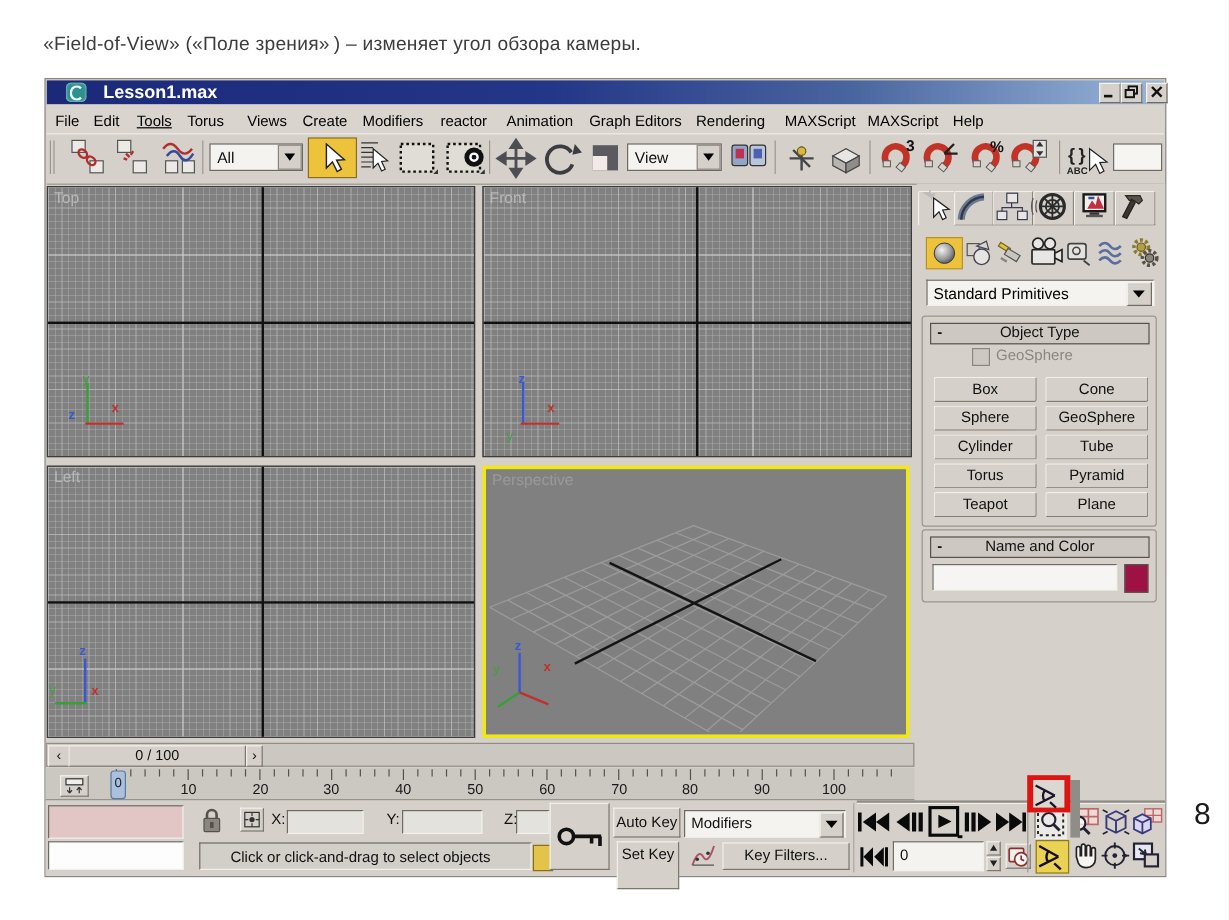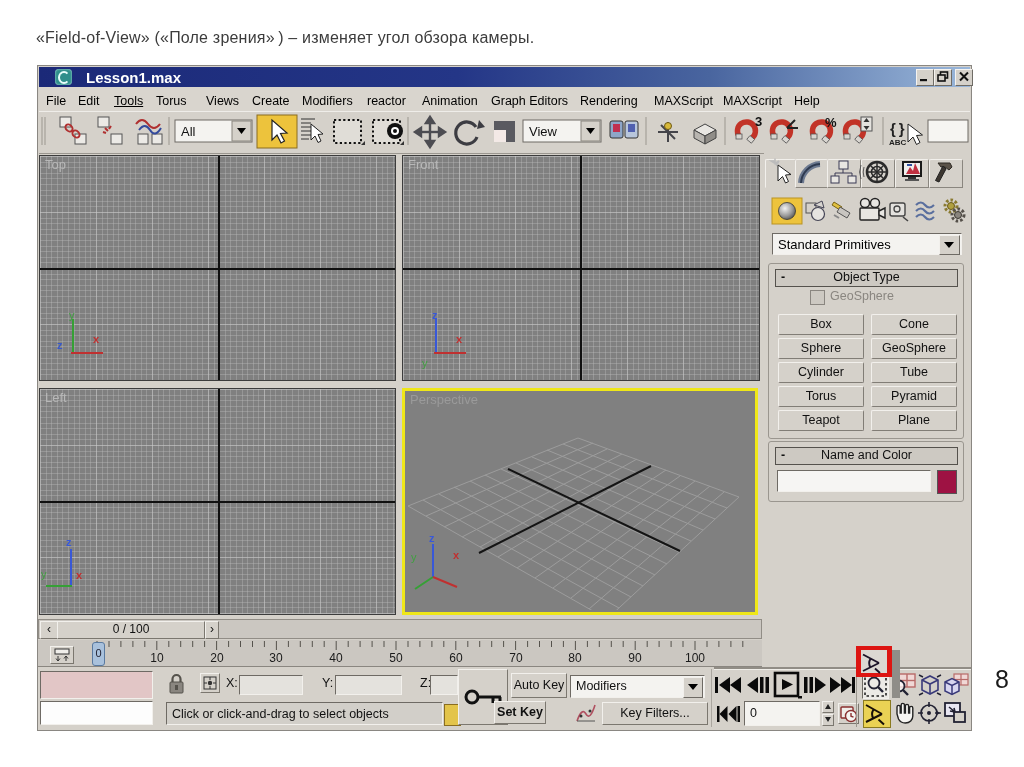--- a/index.html
+++ b/index.html
@@ -486,29 +486,29 @@
           <rect x="3" y="3" width="12" height="12" fill="none" stroke="#333"></rect>
           <circle cx="9" cy="9" r="2.2" fill="#333"></circle>
           <path d="M9 3v3M9 12v3M3 9h3M12 9h3" stroke="#333"></path>
         </svg></div>
     <div class="lbl" style="left:188px;top:9px;">X:</div>
     <div class="sunken" style="left:201px;top:8px;width:64px;height:20px;background:#e4e2dd;"></div>
     <div class="lbl" style="left:284px;top:9px;">Y:</div>
     <div class="sunken" style="left:297px;top:8px;width:67px;height:20px;background:#e4e2dd;"></div>
     <div class="lbl" style="left:382px;top:9px;">Z:</div>
     <div class="sunken" style="left:392px;top:8px;width:28px;height:20px;background:#e4e2dd;"></div>
-    <div class="sunken" style="left:128px;top:35px;width:277px;height:23px;background:#d2cfc9;line-height:22px;"><span style="margin-left:5px;">Click or click-and-drag to select objects</span></div>
+    <div class="sunken" style="left:128px;top:35px;width:277px;height:23px;background:#d2cfc9;line-height:22px;padding-left:20px;"><span style="margin-left:5px;">Click or click-and-drag to select objects</span></div>
     <div style="position:absolute;left:406px;top:37px;width:15px;height:20px;background:#e3c44a;border:1px solid #8a6d20;"></div>
     <div class="btn3d" style="left:420px;top:2px;width:50px;height:56px;"><svg width="48" height="54" viewBox="0 0 48 54">
           <circle cx="13" cy="27" r="6" fill="none" stroke="#111" stroke-width="3"></circle>
           <line x1="19" y1="27" x2="42" y2="27" stroke="#111" stroke-width="3"></line>
           <path d="M34 27v6M41 27v8" stroke="#111" stroke-width="3"></path>
         </svg></div>
     <div class="btn3d" style="left:473px;top:6px;width:56px;height:25px;line-height:23px;">Auto Key</div>
-    <div class="btn3d" style="left:456px;top:34px;width:52px;height:23px;line-height:21px;font-weight:bold;">Set Key</div>
+    <div class="btn3d" style="left:476px;top:34px;width:52px;height:40px;line-height:21px;">Set Key</div>
     <div class="sunken" style="left:532px;top:8px;width:135px;height:23px;background:#f4f3f0;line-height:21px;"><span style="margin-left:5px;">Modifiers</span><div class="ddbtn" style="width:18px;height:19px;"></div></div>
     <svg width="24" height="24" viewBox="0 0 24 24" style="position:absolute;left:536px;top:36px;">
         <path d="M3 18q5 -14 9 -7t9 -9" fill="none" stroke="#b05060" stroke-width="1.6"></path>
         <path d="M3 18h18" stroke="#555"></path>
         <circle cx="7" cy="13" r="1.5" fill="#333"></circle>
         <circle cx="16" cy="8" r="1.5" fill="#333"></circle>
       </svg>
     <div class="btn3d" style="left:564px;top:35px;width:106px;height:23px;line-height:21px;">Key Filters...</div>
     <svg width="145" height="28" viewBox="0 0 145 28" style="position:absolute;left:675px;top:4px;" fill="#0a0a0a">
       <path d="M2 6h3v16h-3z"></path>

